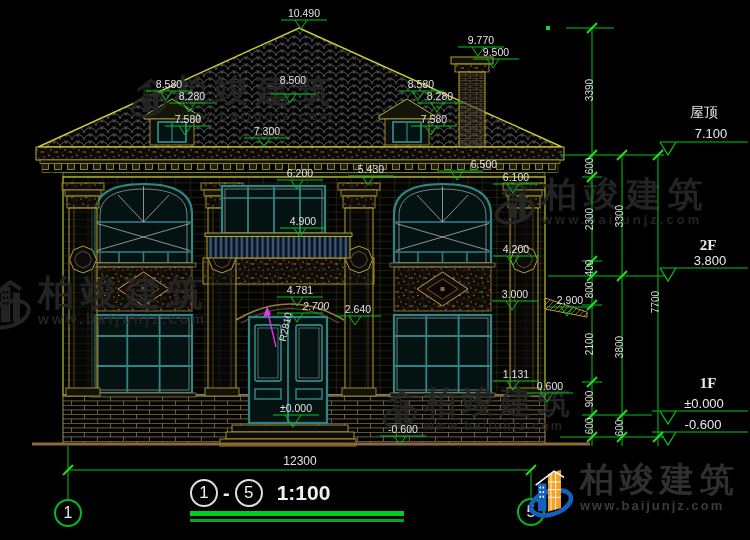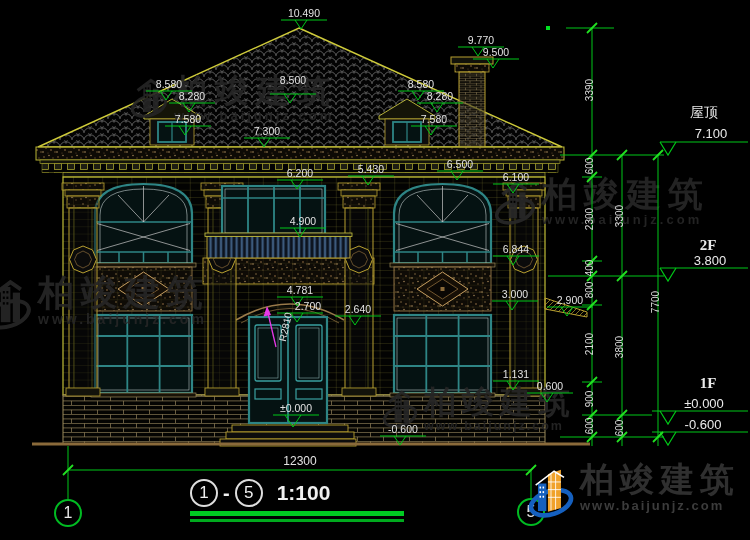--- a/index.html
+++ b/index.html
@@ -266,28 +266,28 @@
     <span class="dim" style="left:481px;top:40px;">9.770</span>
     <span class="dim" style="left:496px;top:52px;text-align:center;">9.500</span>
     <span class="dim" style="left:169px;top:84px;">8.580</span>
     <span class="dim" style="left:192px;top:96px;">8.280</span>
     <span class="dim" style="left:188px;top:119px;">7.580</span>
     <span class="dim" style="left:293px;top:80px;">8.500</span>
     <span class="dim" style="left:421px;top:84px;">8.580</span>
     <span class="dim" style="left:440px;top:96px;">8.280</span>
     <span class="dim" style="left:434px;top:119px;">7.580</span>
     <span class="dim" style="left:267px;top:131px;">7.300</span>
-    <span class="dim" style="left:460px;top:164px;">6.500</span>
+    <span class="dim" style="left:484px;top:164px;">6.500</span>
     <span class="dim" style="left:300px;top:173px;">6.200</span>
     <span class="dim" style="left:371px;top:169px;">5.430</span>
     <span class="dim" style="left:516px;top:177px;">6.100</span>
     <span class="dim" style="left:303px;top:221px;">4.900</span>
-    <span class="dim" style="left:516px;top:249px;">6.844</span>
+    <span class="dim" style="left:516px;top:249px;">4.200</span>
     <span class="dim" style="left:300px;top:290px;">4.781</span>
-    <span class="dim" style="left:308px;top:306px;">2.700</span>
+    <span class="dim" style="left:316px;top:306px;font-style:italic;">2.700</span>
     <span class="dim" style="left:358px;top:309px;">2.640</span>
     <span class="dim" style="left:515px;top:294px;">3.000</span>
     <span class="dim" style="left:570px;top:300px;">2.900</span>
     <span class="dim" style="left:516px;top:374px;">1.131</span>
     <span class="dim" style="left:550px;top:386px;">0.600</span>
     <span class="dim" style="left:403px;top:429px;">-0.600</span>
     <span class="dim" style="left:296px;top:408px;">±0.000</span>
     <span class="dim" style="left:300px;top:461px;font-size:12px;">12300</span>
     <span class="dimr" style="left:286px;top:327px;">R2810</span>
 

